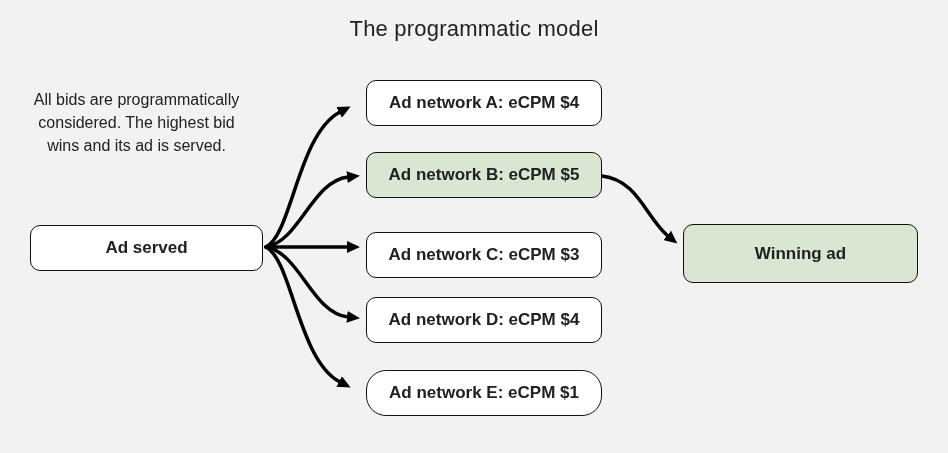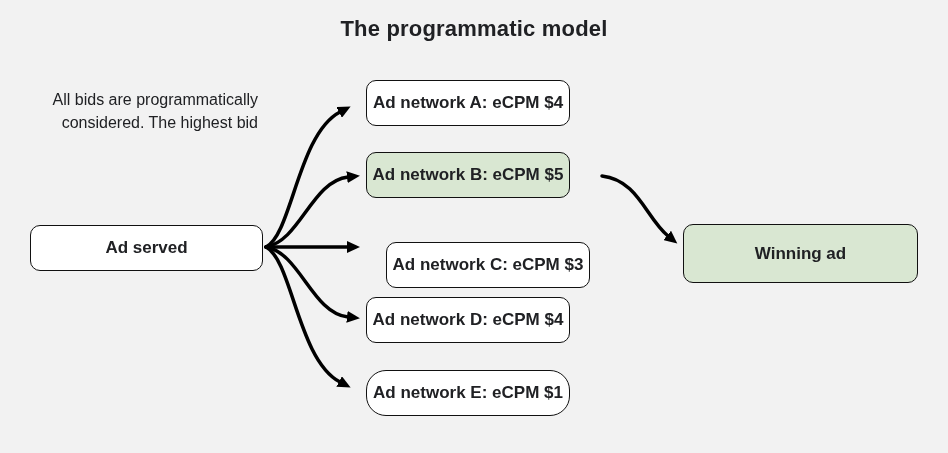--- a/index.html
+++ b/index.html
@@ -22,30 +22,30 @@
     background:var(--background);
     overflow:hidden;
   }
   .title{
     position:absolute;
     top:16px;
     left:0;
     width:100%;
     text-align:center;
     font-size:22px;
-    font-weight:bold;
+    font-weight:normal;
     color:var(--text);
     letter-spacing:0.2px;
   }
   .description{
     position:absolute;
     top:88px;
     left:15px;
     width:243px;
-    text-align:right;
+    text-align:center;
     font-size:16px;
     line-height:23px;
     color:var(--text);
   }
   .box{
     position:absolute;
     box-sizing:border-box;
     border:1.5px solid var(--box-border);
     border-radius:10px;
     background:var(--box-fill);
@@ -53,24 +53,24 @@
     align-items:center;
     justify-content:center;
     font-size:17px;
     font-weight:bold;
     color:var(--text);
   }
   .box.highlight{
     background:var(--highlight-fill);
   }
   .request-box{left:30px;top:225px;width:233px;height:46px;}
-  .network-box{left:366px;width:204px;height:46px;}
+  .network-box{left:366px;width:236px;height:46px;}
   .net-0{top:80px;}
   .net-1{top:152px;}
-  .net-2{top:242px;margin-left:20px;}
+  .net-2{top:232px;}
   .net-3{top:297px;}
   .net-4{top:370px;border-radius:20px;}
   .winning-box{left:683px;top:224px;width:235px;height:59px;}
   svg.arrows{
     position:absolute;
     top:0;left:0;
     width:948px;height:453px;
     pointer-events:none;
   }
   svg.arrows path.flow{
@@ -84,20 +84,21 @@
 </head>
 <body>
 
 <div class="canvas">
 
   <div class="title">The programmatic model</div>
 
   <div class="description">
     <div>All bids are programmatically</div>
     <div>considered. The highest bid</div>
+    <div>wins and its ad is served.</div>
   </div>
 
   <svg class="arrows" viewBox="0 0 948 453">
     <defs>
       <marker id="ah" markerUnits="userSpaceOnUse" markerWidth="14" markerHeight="12" refX="1" refY="6" orient="auto">
         <path class="ah" d="M0 0 L13 6 L0 12 Z"></path>
       </marker>
     </defs>
     <path class="flow" d="M266 247 C292 234 298 134 340 112" marker-end="url(#ah)"></path>
     <path class="flow" d="M266 247 C300 241 312 181 348 177" marker-end="url(#ah)"></path>

